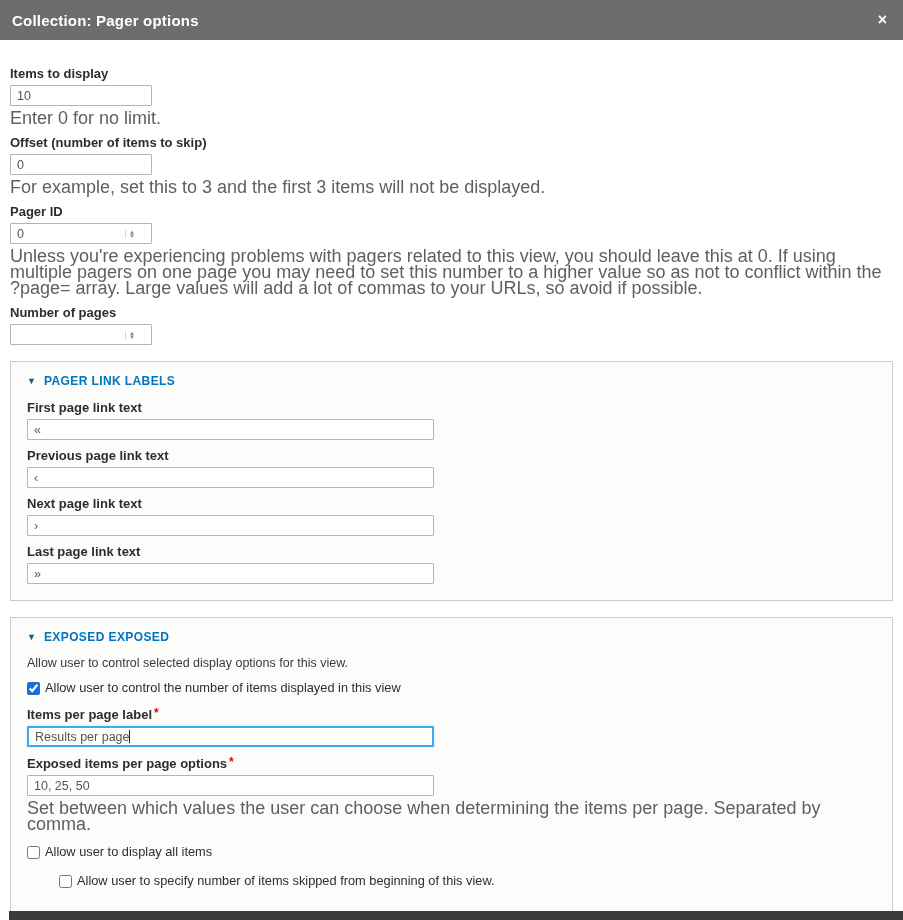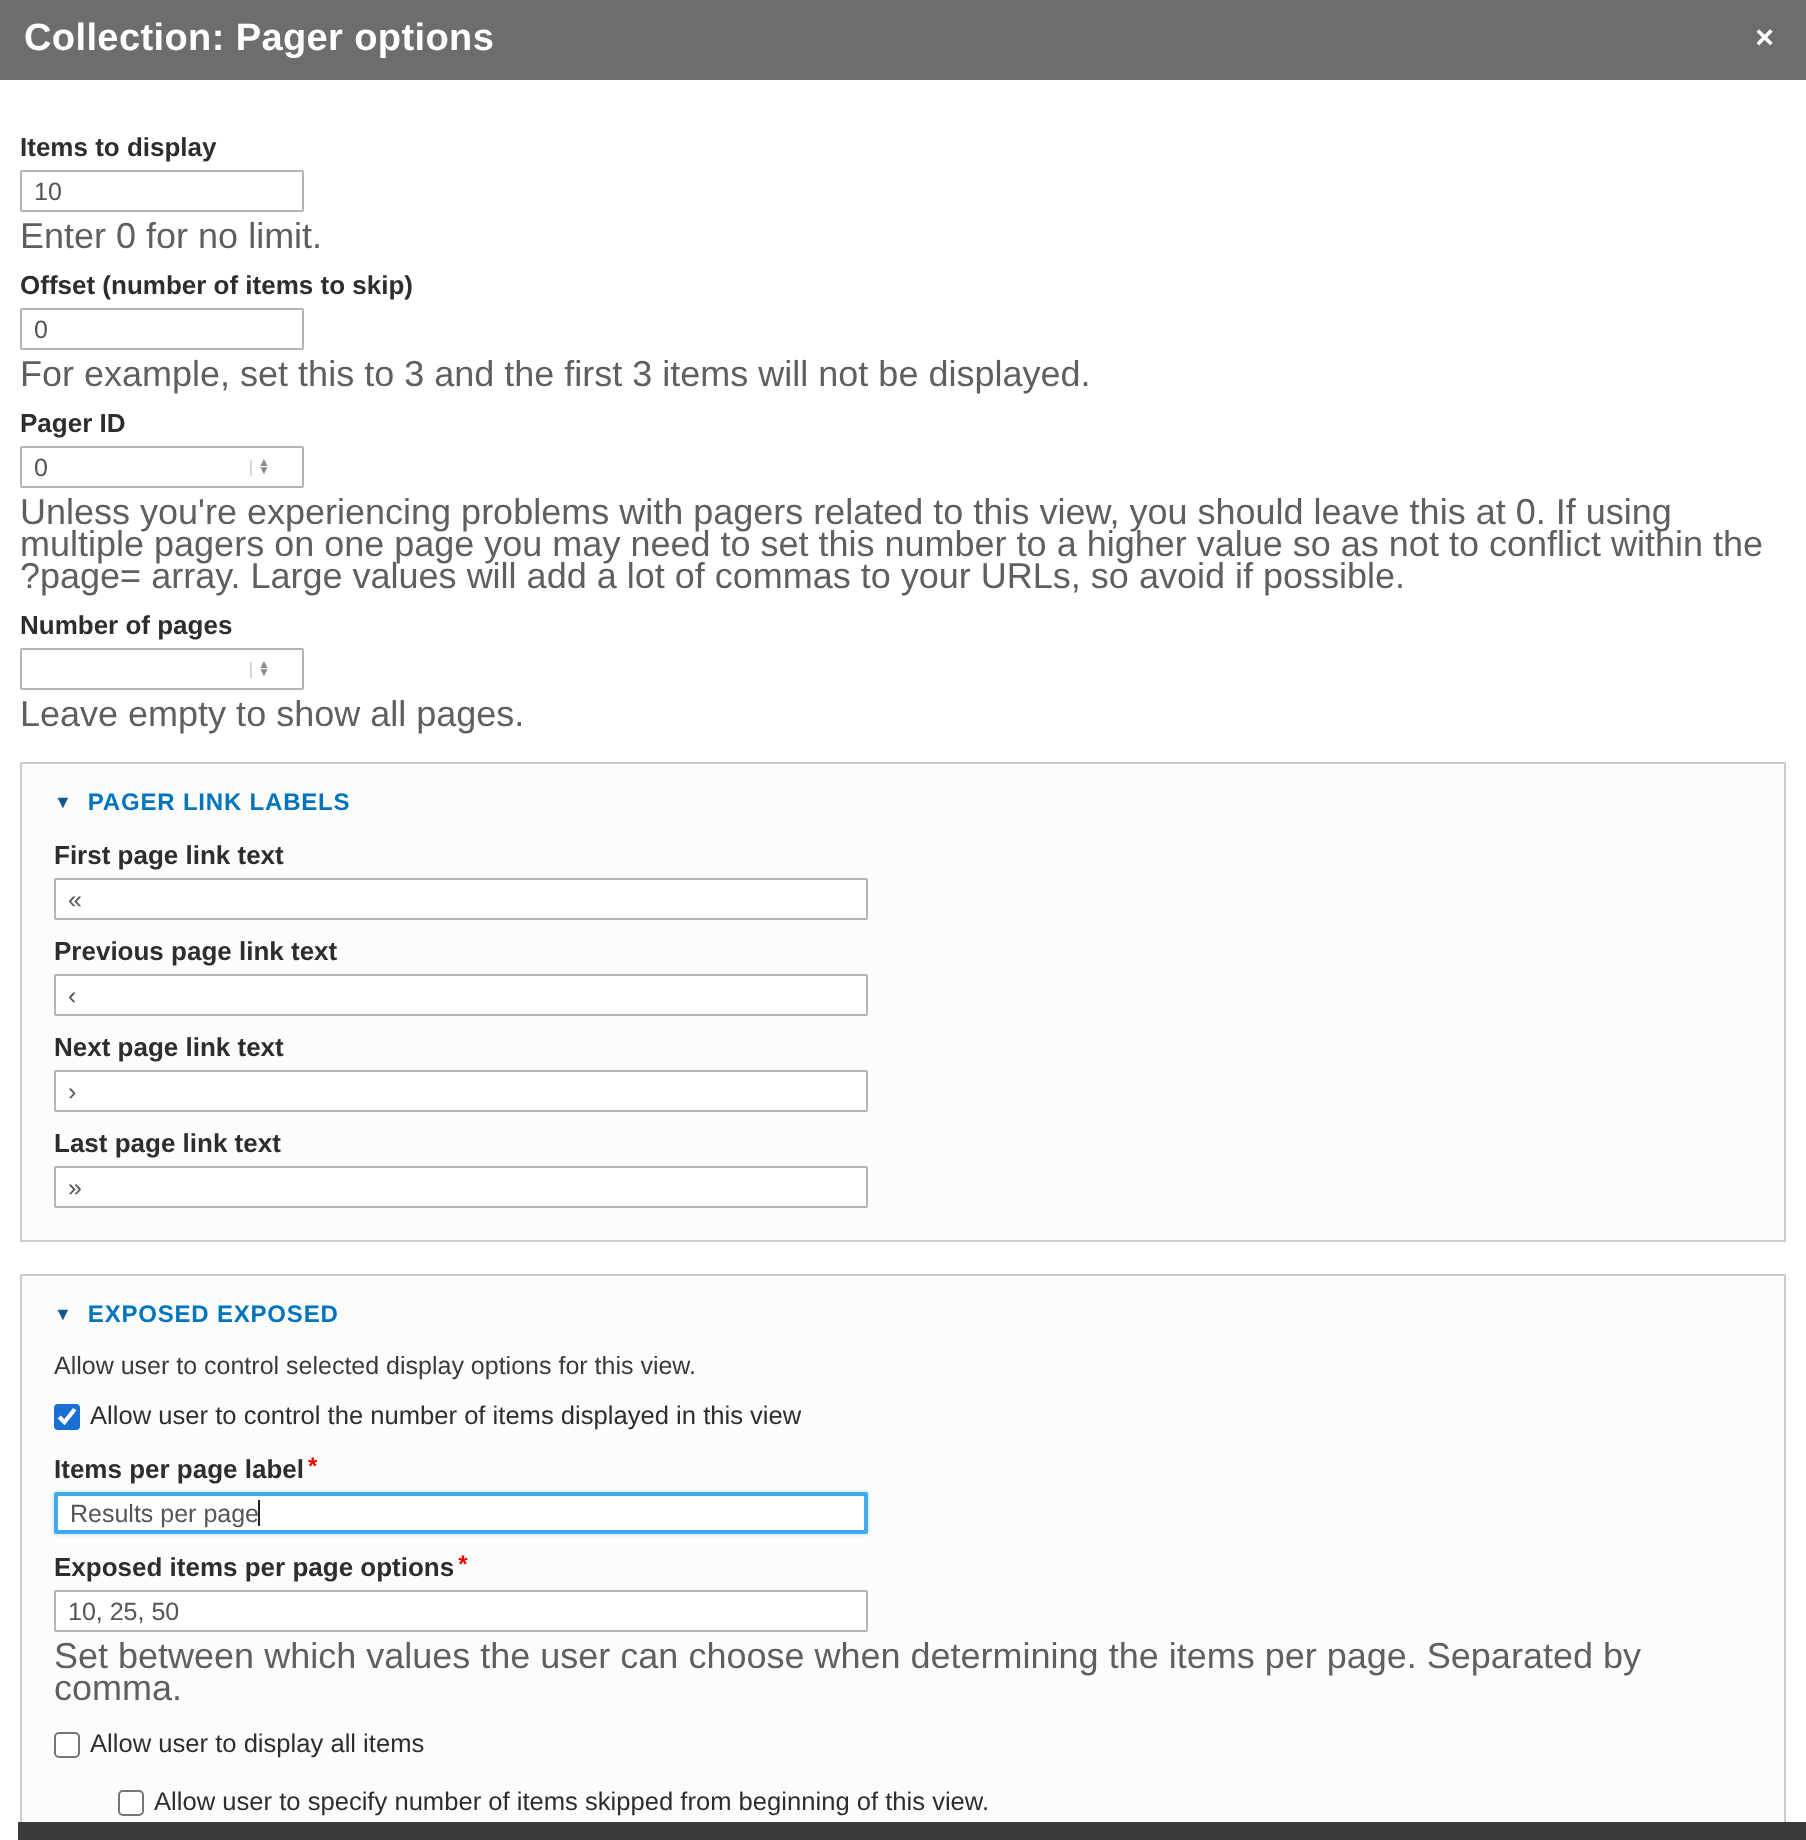--- a/index.html
+++ b/index.html
@@ -11,21 +11,21 @@
     color: #2d2d2d;
   }
   .modal { position: absolute; inset: 0; display: flex; flex-direction: column; }
 
   
   .modal-header {
     height: 40px; background: #6d6d6d; color: #ffffff;
     display: flex; align-items: center; padding: 0 12px;
     flex: 0 0 auto;
   }
-  .modal-title { font-size: 19px; font-weight: bold; letter-spacing: .2px; }
+  .modal-title { font-size: 15px; font-weight: bold; letter-spacing: .2px; }
   .modal-close {
     margin-left: auto; background: none; border: none; color: #ffffff;
     font-size: 16px; font-weight: bold; cursor: pointer; line-height: 1;
     padding: 2px 4px; font-family: "Liberation Sans", sans-serif;
   }
 
   
   .modal-body { flex: 1 1 auto; padding: 26px 10px 0 10px; }
 
   .form-item { margin-bottom: 9px; }
@@ -131,21 +131,20 @@
 
     <div class="form-item">
       <label class="title">Number of pages</label>
       <span class="spin-wrap">
         <input type="text" class="num-input" value="" style="">
         <span class="spinner">
             <span>▲</span>
             <span>▼</span>
           </span>
       </span>
-      <div class="description">Leave empty to show all pages.</div>
     </div>
 
     <div class="fieldset">
       <div class="legend">
         <span class="arrow">▼</span>
         <span class="legend-text">PAGER LINK LABELS</span>
       </div>
 
       <div class="form-item">
         <label class="title">First page link text</label>

